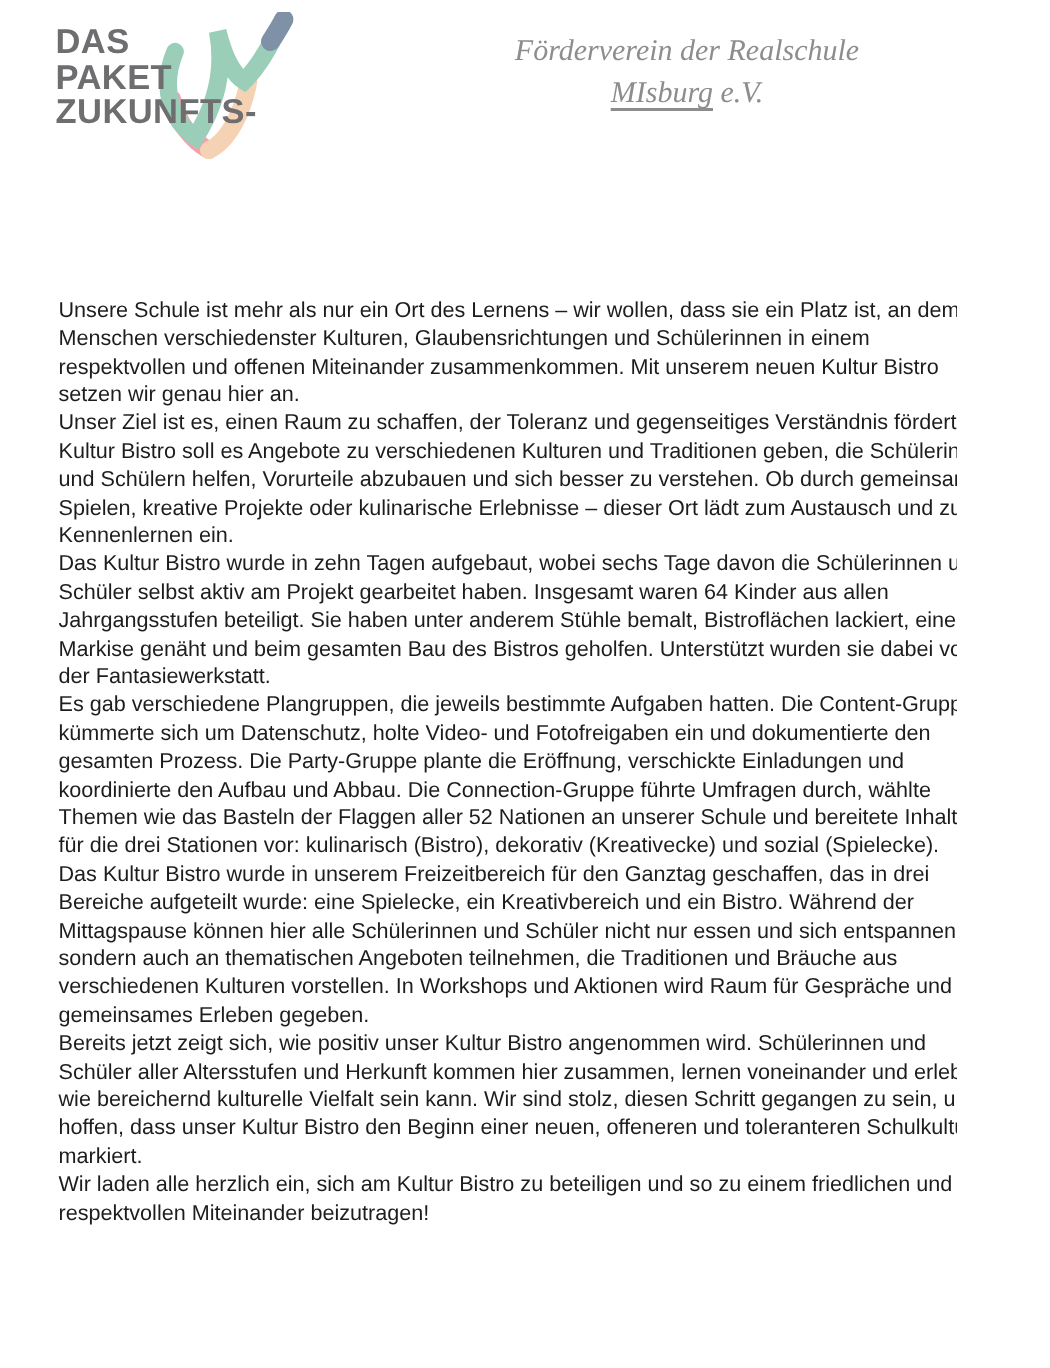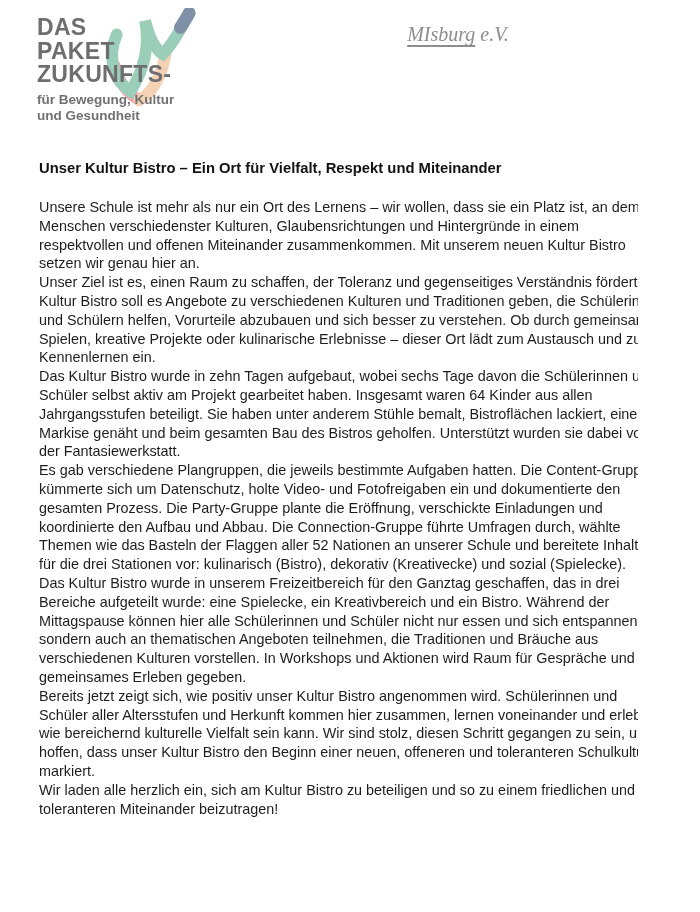--- a/index.html
+++ b/index.html
@@ -62,37 +62,33 @@
         <path d="M14,58 C18,74 27,86 39,93" fill="none" stroke="#f2a2ae" stroke-width="12" stroke-linecap="round"></path>
         <path d="M39,93 C52,87 62,68 66,46" fill="none" stroke="#f5d2b3" stroke-width="12" stroke-linecap="round"></path>
         <path d="M16,26 C6,50 13,73 30,84 C44,62 50,38 45,12 C49,28 55,41 63,46 C71,38 78,27 84,15" fill="none" stroke="#9bceb8" stroke-width="12" stroke-linecap="round"></path>
         <path d="M81,19 C85,13 88,8 90,4" fill="none" stroke="#7e91a6" stroke-width="13" stroke-linecap="round"></path>
       </svg>
       <div class="logo-text">
         <div>DAS</div>
         <div>PAKET</div>
         <div>ZUKUNFTS-</div>
       </div>
-      <div class="logo-tagline">
-        <div>für Bewegung, Kultur</div>
-        <div>und Gesundheit</div>
-      </div>
     </div>
 
     <div class="org">
+      <div>Förderverein der Realschule</div>
       <div><span class="squiggle">MIsburg</span><span> e.V.</span></div>
     </div>
 
   </div>
 
-  <div class="doc-title">Unser Kultur Bistro – Ein Ort für Vielfalt, Respekt und Miteinander</div>
 
   <div class="doc-body">
-    <p>Unsere Schule ist mehr als nur ein Ort des Lernens – wir wollen, dass sie ein Platz ist, an dem Menschen verschiedenster Kulturen, Glaubensrichtungen und Hintergründe in einem respektvollen und offenen Miteinander zusammenkommen. Mit unserem neuen Kultur Bistro setzen wir genau hier an.</p>
+    <p>Unsere Schule ist mehr als nur ein Ort des Lernens – wir wollen, dass sie ein Platz ist, an dem Menschen verschiedenster Kulturen, Glaubensrichtungen und Schülerinnen in einem respektvollen und offenen Miteinander zusammenkommen. Mit unserem neuen Kultur Bistro setzen wir genau hier an.</p>
     <p>Unser Ziel ist es, einen Raum zu schaffen, der Toleranz und gegenseitiges Verständnis fördert. Im Kultur Bistro soll es Angebote zu verschiedenen Kulturen und Traditionen geben, die Schülerinnen und Schülern helfen, Vorurteile abzubauen und sich besser zu verstehen. Ob durch gemeinsames Spielen, kreative Projekte oder kulinarische Erlebnisse – dieser Ort lädt zum Austausch und zum Kennenlernen ein.</p>
     <p>Das Kultur Bistro wurde in zehn Tagen aufgebaut, wobei sechs Tage davon die Schülerinnen und Schüler selbst aktiv am Projekt gearbeitet haben. Insgesamt waren 64 Kinder aus allen Jahrgangsstufen beteiligt. Sie haben unter anderem Stühle bemalt, Bistroflächen lackiert, eine Markise genäht und beim gesamten Bau des Bistros geholfen. Unterstützt wurden sie dabei von der Fantasiewerkstatt.</p>
     <p>Es gab verschiedene Plangruppen, die jeweils bestimmte Aufgaben hatten. Die Content-Gruppe kümmerte sich um Datenschutz, holte Video- und Fotofreigaben ein und dokumentierte den gesamten Prozess. Die Party-Gruppe plante die Eröffnung, verschickte Einladungen und koordinierte den Aufbau und Abbau. Die Connection-Gruppe führte Umfragen durch, wählte Themen wie das Basteln der Flaggen aller 52 Nationen an unserer Schule und bereitete Inhalte für die drei Stationen vor: kulinarisch (Bistro), dekorativ (Kreativecke) und sozial (Spielecke).</p>
     <p>Das Kultur Bistro wurde in unserem Freizeitbereich für den Ganztag geschaffen, das in drei Bereiche aufgeteilt wurde: eine Spielecke, ein Kreativbereich und ein Bistro. Während der Mittagspause können hier alle Schülerinnen und Schüler nicht nur essen und sich entspannen, sondern auch an thematischen Angeboten teilnehmen, die Traditionen und Bräuche aus verschiedenen Kulturen vorstellen. In Workshops und Aktionen wird Raum für Gespräche und gemeinsames Erleben gegeben.</p>
     <p>Bereits jetzt zeigt sich, wie positiv unser Kultur Bistro angenommen wird. Schülerinnen und Schüler aller Altersstufen und Herkunft kommen hier zusammen, lernen voneinander und erleben, wie bereichernd kulturelle Vielfalt sein kann. Wir sind stolz, diesen Schritt gegangen zu sein, und hoffen, dass unser Kultur Bistro den Beginn einer neuen, offeneren und toleranteren Schulkultur markiert.</p>
-    <p>Wir laden alle herzlich ein, sich am Kultur Bistro zu beteiligen und so zu einem friedlichen und toleranteren Miteinander beizutragen!</p>
+    <p>Wir laden alle herzlich ein, sich am Kultur Bistro zu beteiligen und so zu einem friedlichen und respektvollen Miteinander beizutragen!</p>
   </div>
 
 </div>
 
 </body></html>

